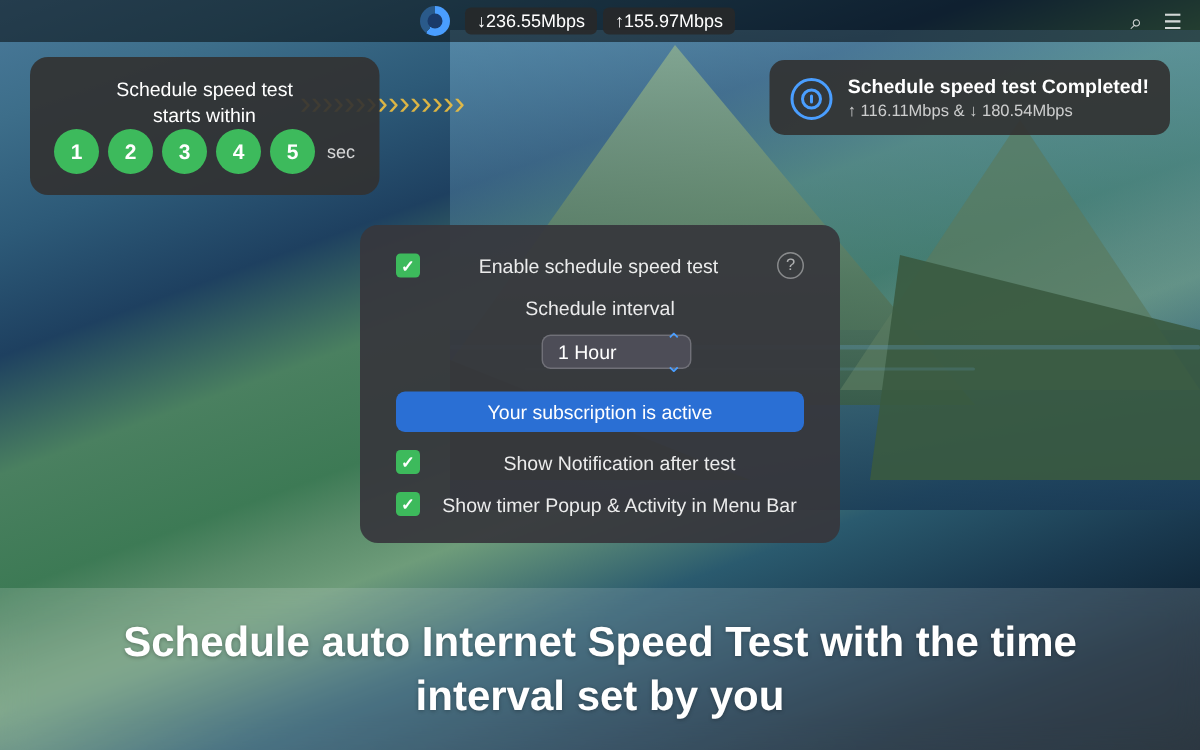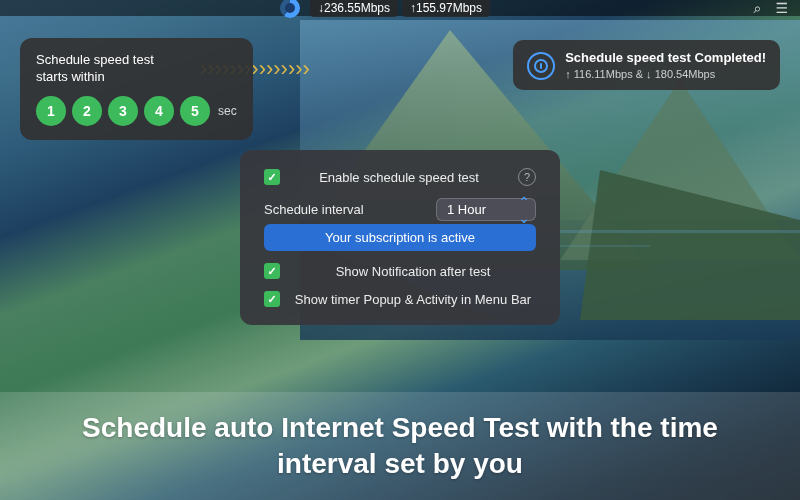--- a/index.html
+++ b/index.html
@@ -41,21 +41,21 @@
       width: 500px;
       height: 320px;
     }
 
     
     .titlebar {
       position: absolute;
       top: 0;
       left: 0;
       right: 0;
-      height: 16px;
+      height: 28px;
       background: rgba(0,0,0,0.5);
       display: flex;
       align-items: center;
       justify-content: center;
       gap: 0;
       z-index: 10;
     }
 
     .titlebar-app-icon {
       position: absolute;
@@ -144,22 +144,22 @@
       border-radius: 12px;
       padding: 14px 16px;
       color: white;
       min-width: 160px;
       z-index: 20;
     }
 
     .schedule-popup-title {
       font-size: 13px;
       font-weight: 500;
-      text-align: left;
-      margin-bottom: 10px;
+      text-align: center;
+      margin-bottom: 0;
       line-height: 1.3;
     }
 
     .countdown-circles {
       display: flex;
       gap: 6px;
       justify-content: center;
       align-items: center;
     }
 
@@ -319,22 +319,23 @@
       justify-content: center;
       font-size: 11px;
       color: rgba(255,255,255,0.6);
       cursor: pointer;
     }
 
     .interval-row {
       display: flex;
       align-items: center;
       justify-content: space-between;
-      margin-bottom: 3px;
+      margin-bottom: 15px;
       gap: 10px;
+      flex-direction: column;
     }
 
     .interval-label {
       font-size: 13px;
       color: rgba(255,255,255,0.9);
     }
 
     .select-wrapper {
       position: relative;
       display: flex;

